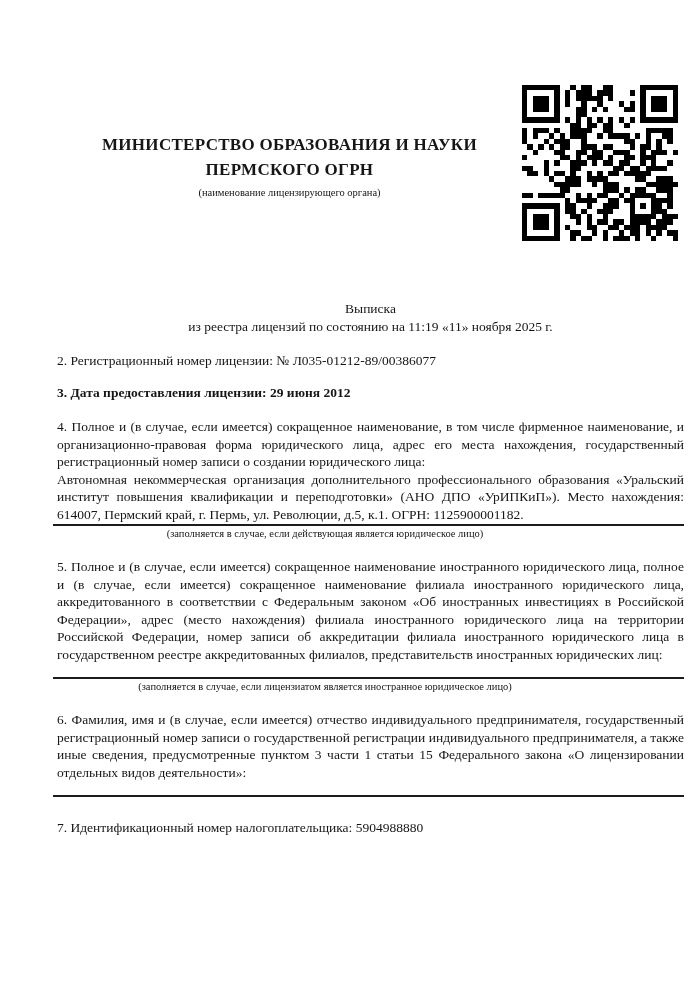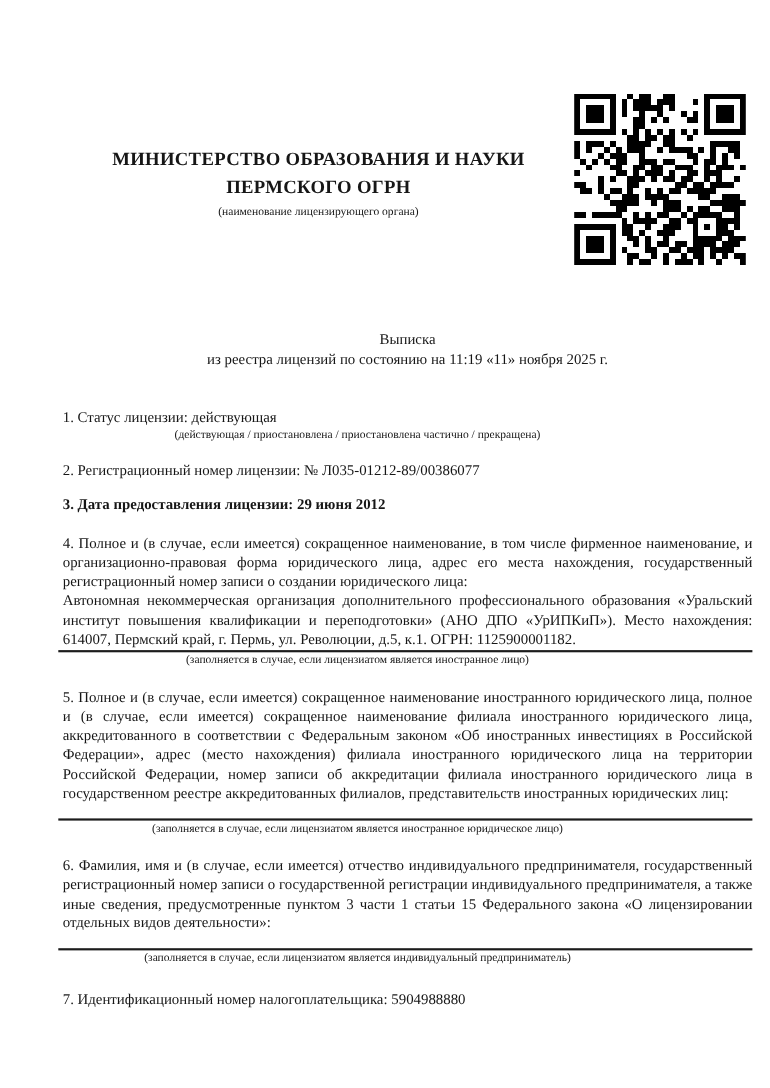--- a/index.html
+++ b/index.html
@@ -487,51 +487,46 @@
           </g>
         </svg>
     </div>
   </div>
 
   <div class="doc-title">
     <div>Выписка</div>
     <div>из реестра лицензий по состоянию на 11:19 «11» ноября 2025 г.</div>
   </div>
 
-  <div class="item-1">
-    <p>1. Статус лицензии: действующая</p>
-    <div class="caption">(действующая / приостановлена / приостановлена частично / прекращена)</div>
-  </div>
 
   <div class="item-2">
     <p>2. Регистрационный номер лицензии: № Л035-01212-89/00386077</p>
   </div>
 
   <div class="item-3">
     <p>3. Дата предоставления лицензии: 29 июня 2012</p>
   </div>
 
   <div class="item-4">
     <p class="just">4. Полное и (в случае, если имеется) сокращенное наименование, в том числе фирменное наименование, и организационно-правовая форма юридического лица, адрес его места нахождения, государственный регистрационный номер записи о создании юридического лица:</p>
     <p class="just">Автономная некоммерческая организация дополнительного профессионального образования «Уральский институт повышения квалификации и переподготовки» (АНО ДПО «УрИПКиП»). Место нахождения: 614007, Пермский край, г. Пермь, ул. Революции, д.5, к.1. ОГРН: 1125900001182.</p>
     <div class="fill-rule"></div>
-    <div class="caption cap-gap">(заполняется в случае, если лицензиатом является иностранное лицо)</div>
+    <div class="caption cap-gap">(заполняется в случае, если действующая является юридическое лицо)</div>
   </div>
 
   <div class="item-5">
     <p class="just">5. Полное и (в случае, если имеется) сокращенное наименование иностранного юридического лица, полное и (в случае, если имеется) сокращенное наименование филиала иностранного юридического лица, аккредитованного в соответствии с Федеральным законом «Об иностранных инвестициях в Российской Федерации», адрес (место нахождения) филиала иностранного юридического лица на территории Российской Федерации, номер записи об аккредитации филиала иностранного юридического лица в государственном реестре аккредитованных филиалов, представительств иностранных юридических лиц:</p>
     <div class="blank-line"></div>
     <div class="fill-rule"></div>
     <div class="caption cap-gap">(заполняется в случае, если лицензиатом является иностранное юридическое лицо)</div>
   </div>
 
   <div class="item-6">
     <p class="just">6. Фамилия, имя и (в случае, если имеется) отчество индивидуального предпринимателя, государственный регистрационный номер записи о государственной регистрации индивидуального предпринимателя, а также иные сведения, предусмотренные пунктом 3 части 1 статьи 15 Федерального закона «О лицензировании отдельных видов деятельности»:</p>
     <div class="blank-line"></div>
     <div class="fill-rule"></div>
-    <div class="caption cap-gap">(заполняется в случае, если лицензиатом является индивидуальный предприниматель)</div>
   </div>
 
   <div class="item-7">
     <p>7. Идентификационный номер налогоплательщика: 5904988880</p>
   </div>
 
 </div>
 
 </body></html>

